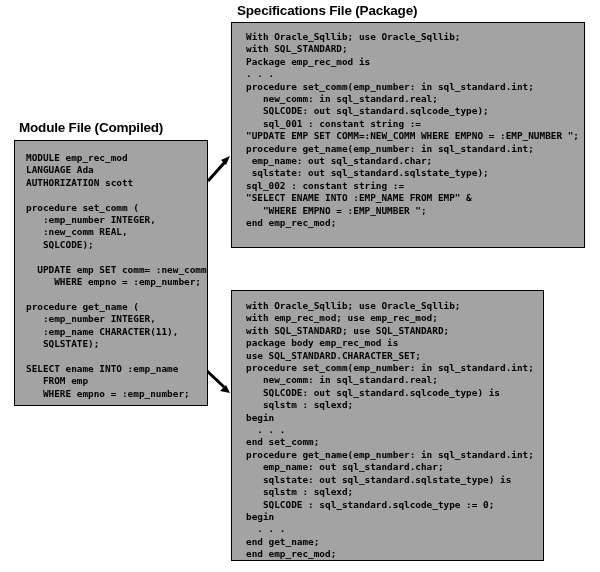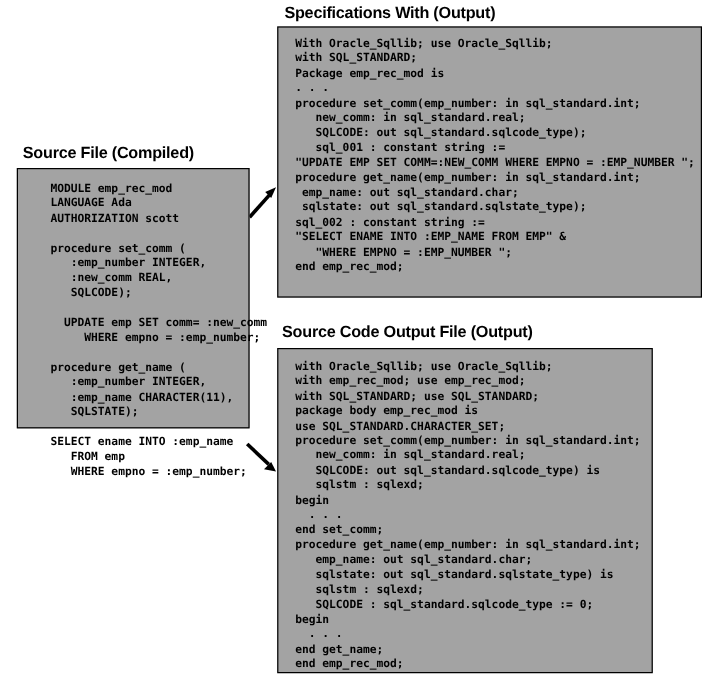--- a/index.html
+++ b/index.html
@@ -35,21 +35,21 @@
     margin: 0;
     font-family: "DejaVu Sans Mono", "Liberation Mono", monospace;
     font-size: 9.4px;
     font-weight: bold;
     line-height: 12.4px;
     color: #000000;
     white-space: pre;
   }
   
   #module-title { left: 19px; top: 120px; }
-  #module-box   { left: 14px; top: 140px; width: 194px; height: 217px; padding-left: 16px; }
+  #module-box   { left: 14px; top: 140px; width: 194px; height: 266px; }
   #module-box pre { padding: 11px 0 0 11px; }
   
   #spec-title { left: 237px; top: 3px; }
   #spec-box   { left: 231px; top: 22px; width: 354px; height: 226px; }
   #spec-box pre { padding: 8px 0 0 14px; }
   
   #source-title { left: 235px; top: 269px; }
   #source-box   { left: 231px; top: 290px; width: 313px; height: 271px; }
   #source-box pre { padding: 9px 0 0 14px; }
   .arrow-layer {
@@ -71,21 +71,21 @@
       <line x1="208" y1="181" x2="225" y2="162" stroke="#000000" stroke-width="3"></line>
       <polygon points="230,156 221,160 226,165" fill="#000000"></polygon>
     </g>
 
     <g>
       <line x1="206" y1="370" x2="224" y2="387" stroke="#000000" stroke-width="3"></line>
       <polygon points="230,393 220,391 226,385" fill="#000000"></polygon>
     </g>
   </svg>
 
-  <div class="box-title" id="module-title">Source File (Compiled)</div>
+  <div class="box-title" id="module-title">Module File (Compiled)</div>
   <div class="box" id="module-box">
     <pre class="code">MODULE emp_rec_mod
 LANGUAGE Ada
 AUTHORIZATION scott
 
 procedure set_comm (
    :emp_number INTEGER,
    :new_comm REAL,
    SQLCODE);
 
@@ -95,41 +95,40 @@
 procedure get_name (
    :emp_number INTEGER,
    :emp_name CHARACTER(11),
    SQLSTATE);
 
 SELECT ename INTO :emp_name
    FROM emp
    WHERE empno = :emp_number;</pre>
   </div>
 
-  <div class="box-title" id="spec-title">Specifications With (Output)</div>
+  <div class="box-title" id="spec-title">Specifications File (Package)</div>
   <div class="box" id="spec-box">
     <pre class="code">With Oracle_Sqllib; use Oracle_Sqllib;
 with SQL_STANDARD;
 Package emp_rec_mod is
 . . .
 procedure set_comm(emp_number: in sql_standard.int;
    new_comm: in sql_standard.real;
    SQLCODE: out sql_standard.sqlcode_type);
    sql_001 : constant string :=
 "UPDATE EMP SET COMM=:NEW_COMM WHERE EMPNO = :EMP_NUMBER ";
 procedure get_name(emp_number: in sql_standard.int;
  emp_name: out sql_standard.char;
  sqlstate: out sql_standard.sqlstate_type);
 sql_002 : constant string :=
 "SELECT ENAME INTO :EMP_NAME FROM EMP" &amp;
    "WHERE EMPNO = :EMP_NUMBER ";
 end emp_rec_mod;</pre>
   </div>
 
-  <div class="box-title" id="source-title">Source Code Output File (Output)</div>
   <div class="box" id="source-box">
     <pre class="code">with Oracle_Sqllib; use Oracle_Sqllib;
 with emp_rec_mod; use emp_rec_mod;
 with SQL_STANDARD; use SQL_STANDARD;
 package body emp_rec_mod is
 use SQL_STANDARD.CHARACTER_SET;
 procedure set_comm(emp_number: in sql_standard.int;
    new_comm: in sql_standard.real;
    SQLCODE: out sql_standard.sqlcode_type) is
    sqlstm : sqlexd;

